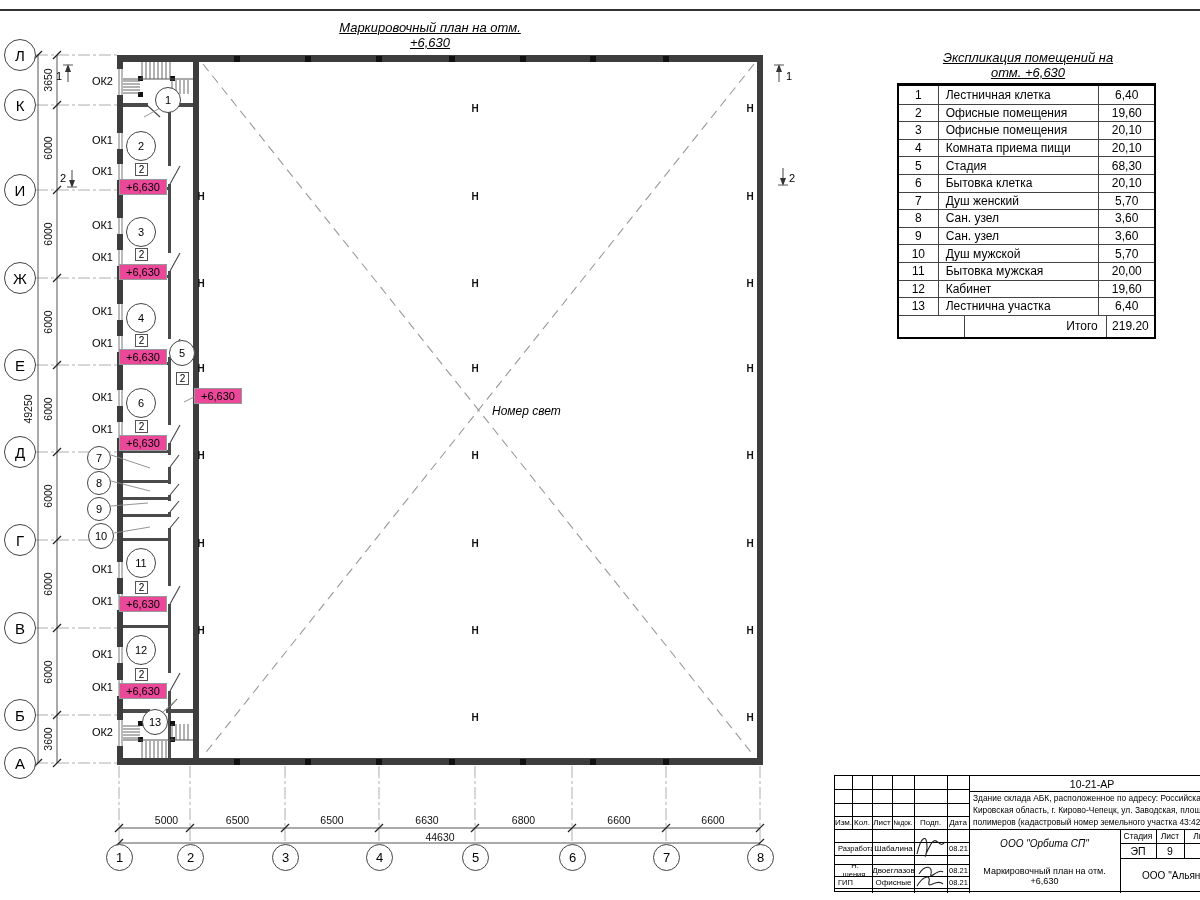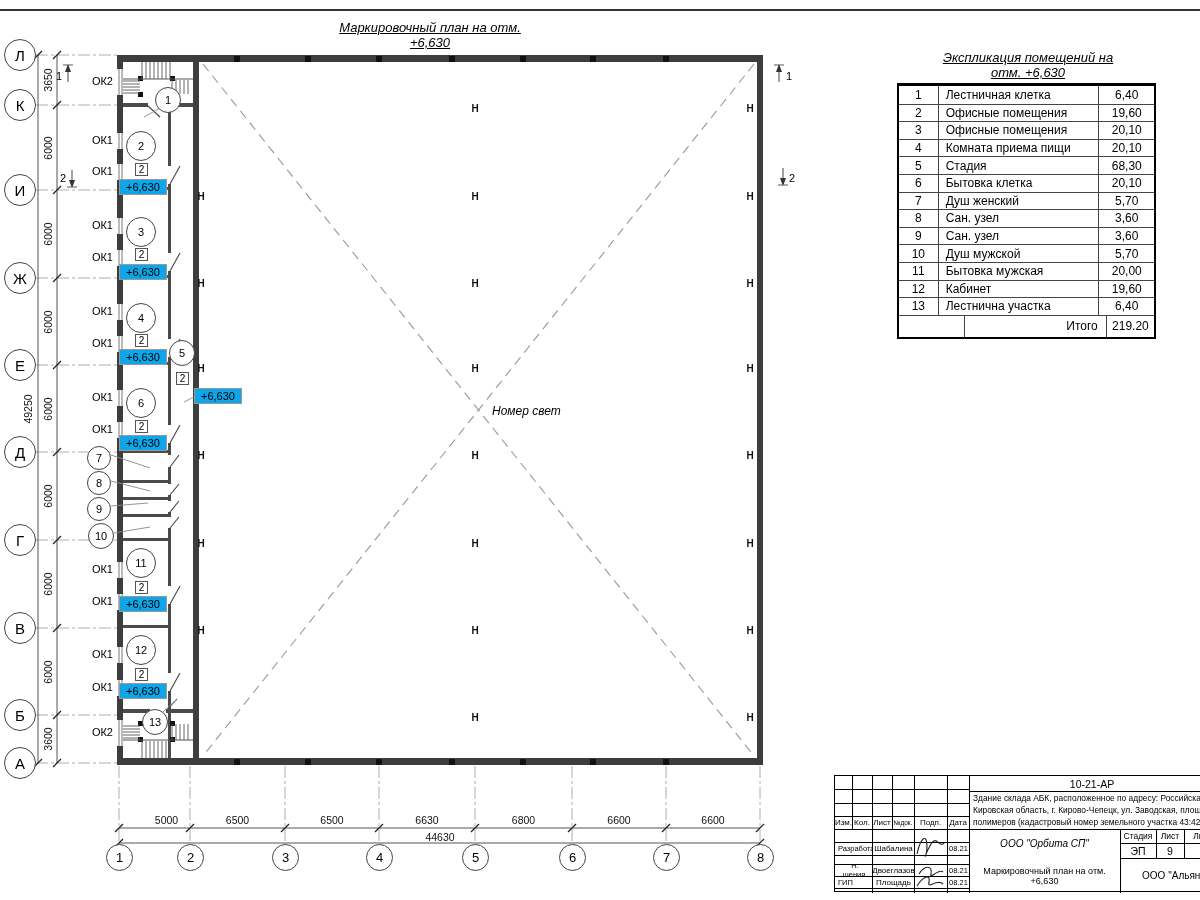--- a/index.html
+++ b/index.html
@@ -3,21 +3,21 @@
 <meta charset="utf-8">
 <style>
   * { margin:0; padding:0; box-sizing:border-box; }
   html,body { width:1200px; height:900px; background:#fff; overflow:hidden;
     font-family:"Liberation Sans", sans-serif; color:#000; position:relative; }
   .abs { position:absolute; }
   .circ { position:absolute; border:1.3px solid #444; border-radius:50%;
     display:flex; align-items:center; justify-content:center; background:#fff; }
   .sqlbl { position:absolute; border:1px solid #555; background:#fff;
     display:flex; align-items:center; justify-content:center; font-size:10px; }
-  .elev { position:absolute; border:1px solid #999; background:#0ea5e9;
+  .elev { position:absolute; border:1px solid #999; background:#ec4899;
     display:flex; align-items:center; justify-content:center; font-size:11px; }
   .oklbl { position:absolute; width:27px; text-align:right; font-size:11px; }
   .dimtxt { position:absolute; font-size:10.5px; color:#111; white-space:nowrap; }
   .vdim { transform:translate(-50%,-50%) rotate(-90deg); }
   .hdim { transform:translate(-50%,-50%); }
   .htick { position:absolute; font-size:10px; font-weight:bold; color:#111;
     transform:translate(-50%,-50%); }
   .title-it { font-style:italic; text-decoration:underline; }
   #expl-table { position:absolute; left:897px; top:83px; width:259px; border:2px solid #000; background:#fff; }
   .t-row { display:flex; border-top:1px solid #444; }
@@ -467,21 +467,21 @@
     <div class="s-txt" style="left: 57px; top: 40px; width: 22px; height: 13px; font-size: 6.5px;">№док.</div>
     <div class="s-txt" style="left: 79px; top: 40px; width: 33px; height: 13px; font-size: 8px;">Подп.</div>
     <div class="s-txt" style="left: 112px; top: 40px; width: 22px; height: 13px; font-size: 8px;">Дата</div>
     <div class="s-txt" style="left: 1px; top: 66px; width: 36px; height: 12px; font-size: 7.5px; justify-content: flex-start; padding-left: 2px;">Разработал</div>
     <div class="s-txt" style="left: 38px; top: 66px; width: 41px; height: 12px; font-size: 8px;">Шабалина</div>
     <div class="s-txt" style="left: 113px; top: 66px; width: 21px; height: 12px; font-size: 7.5px;">08.21</div>
     <div class="s-txt" style="left: 1px; top: 88px; width: 36px; height: 12px; font-size: 7.5px; justify-content: flex-start; padding-left: 2px;">Н. щения.</div>
     <div class="s-txt" style="left: 38px; top: 88px; width: 41px; height: 12px; font-size: 8px;">Двоеглазов</div>
     <div class="s-txt" style="left: 113px; top: 88px; width: 21px; height: 12px; font-size: 7.5px;">08.21</div>
     <div class="s-txt" style="left: 1px; top: 100px; width: 36px; height: 12px; font-size: 7.5px; justify-content: flex-start; padding-left: 2px;">ГИП</div>
-    <div class="s-txt" style="left: 38px; top: 100px; width: 41px; height: 12px; font-size: 8px;">Площадь</div>
+    <div class="s-txt" style="left: 38px; top: 100px; width: 41px; height: 12px; font-size: 8px;">Офисные</div>
     <div class="s-txt" style="left: 113px; top: 100px; width: 21px; height: 12px; font-size: 7.5px;">08.21</div>
     <svg width="380" height="117" style="position: absolute; left: 0px; top: 0px; pointer-events: none;">
       <path d="M82,78 C86,60 92,58 92,70 C92,82 86,86 96,68 C102,58 104,74 110,66" fill="none" stroke="#222" stroke-width="1.1"></path>
       <path d="M84,98 C90,88 98,90 96,98 C94,104 104,92 108,96" fill="none" stroke="#222" stroke-width="1.1"></path>
       <path d="M82,110 C88,100 96,98 94,106 C92,114 102,102 108,108" fill="none" stroke="#222" stroke-width="1.1"></path>
     </svg>
     <div class="s-txt" style="left: 134px; top: 0px; width: 246px; height: 15px; font-size: 10.5px;">10-21-АР</div>
     <div class="s-txt" style="left: 138px; top: 16px; width: 260px; height: 12px; font-size: 8.4px; justify-content: flex-start; white-space: nowrap;">Здание склада АБК, расположенное по адресу: Российская Федерация,</div>
     <div class="s-txt" style="left: 138px; top: 28px; width: 260px; height: 12px; font-size: 8.4px; justify-content: flex-start; white-space: nowrap;">Кировская область, г. Кирово-Чепецк, ул. Заводская, площадка завода</div>
     <div class="s-txt" style="left: 138px; top: 40px; width: 260px; height: 12px; font-size: 8.4px; justify-content: flex-start; white-space: nowrap;">полимеров (кадастровый номер земельного участка 43:42:000000:0000)</div>

